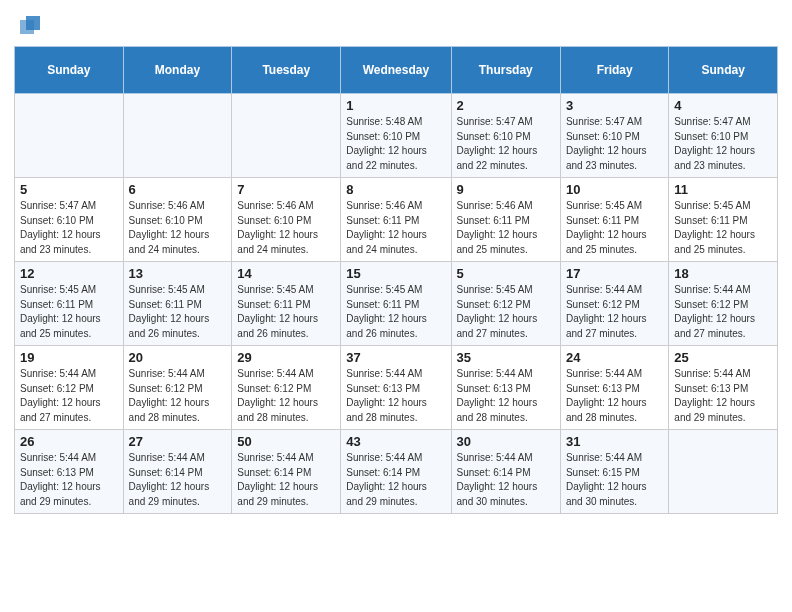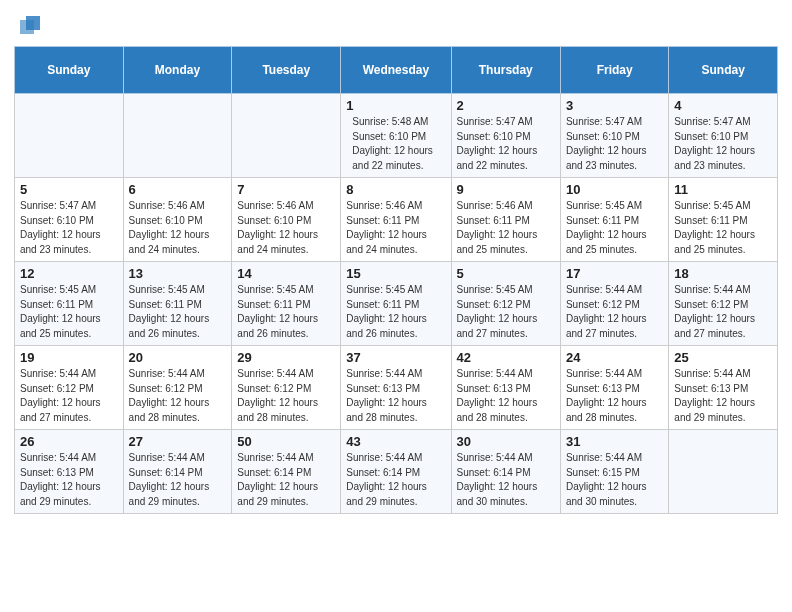--- a/index.html
+++ b/index.html
@@ -132,21 +132,21 @@
           <th>Sunday</th>
         </tr>
     </thead>
     <tbody id="calendar-body">
     <tr>
           <td class="empty-cell"></td>
           <td class="empty-cell"></td>
           <td class="empty-cell"></td>
           <td>
             <span class="day-number">1</span>
-            <div class="day-info" style="white-space: pre-line; margin-left: 6px;">Sunrise: 5:48 AM
+            <div class="day-info" style="white-space: pre-line;">Sunrise: 5:48 AM
 Sunset: 6:10 PM
 Daylight: 12 hours
 and 22 minutes.</div>
           </td>
           <td>
             <span class="day-number">2</span>
             <div class="day-info" style="white-space: pre-line;">Sunrise: 5:47 AM
 Sunset: 6:10 PM
 Daylight: 12 hours
 and 22 minutes.</div>
@@ -291,21 +291,21 @@
 and 28 minutes.</div>
           </td>
           <td>
             <span class="day-number">37</span>
             <div class="day-info" style="white-space: pre-line;">Sunrise: 5:44 AM
 Sunset: 6:13 PM
 Daylight: 12 hours
 and 28 minutes.</div>
           </td>
           <td>
-            <span class="day-number">42</span>
+            <span class="day-number">35</span>
             <div class="day-info" style="white-space: pre-line;">Sunrise: 5:44 AM
 Sunset: 6:13 PM
 Daylight: 12 hours
 and 28 minutes.</div>
           </td>
           <td>
             <span class="day-number">24</span>
             <div class="day-info" style="white-space: pre-line;">Sunrise: 5:44 AM
 Sunset: 6:13 PM
 Daylight: 12 hours

